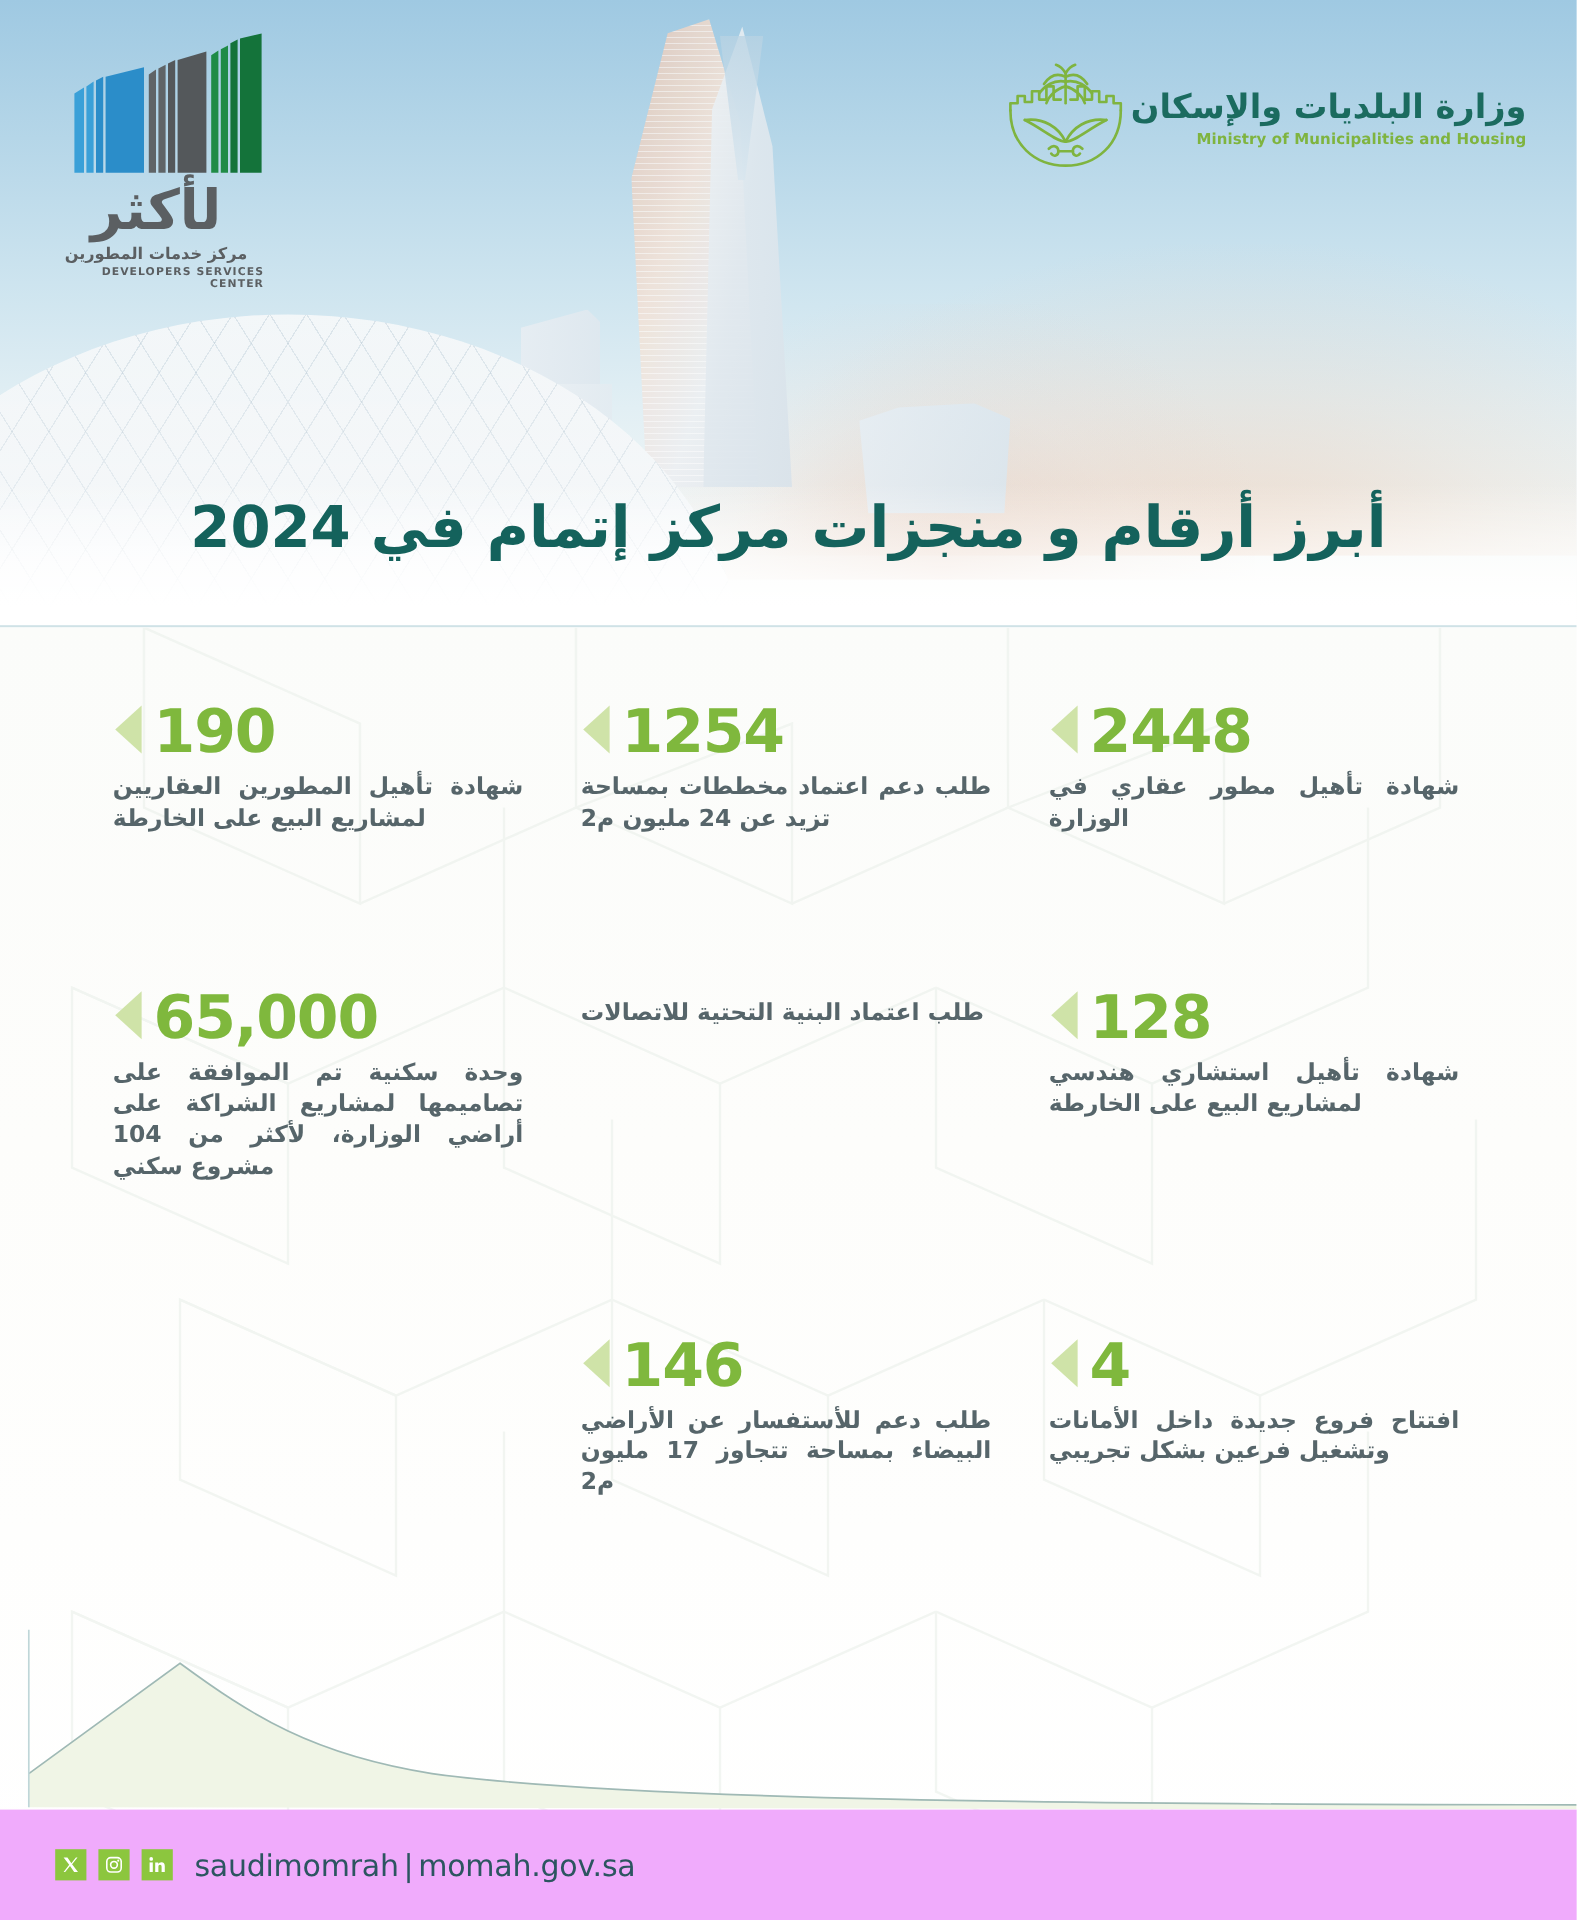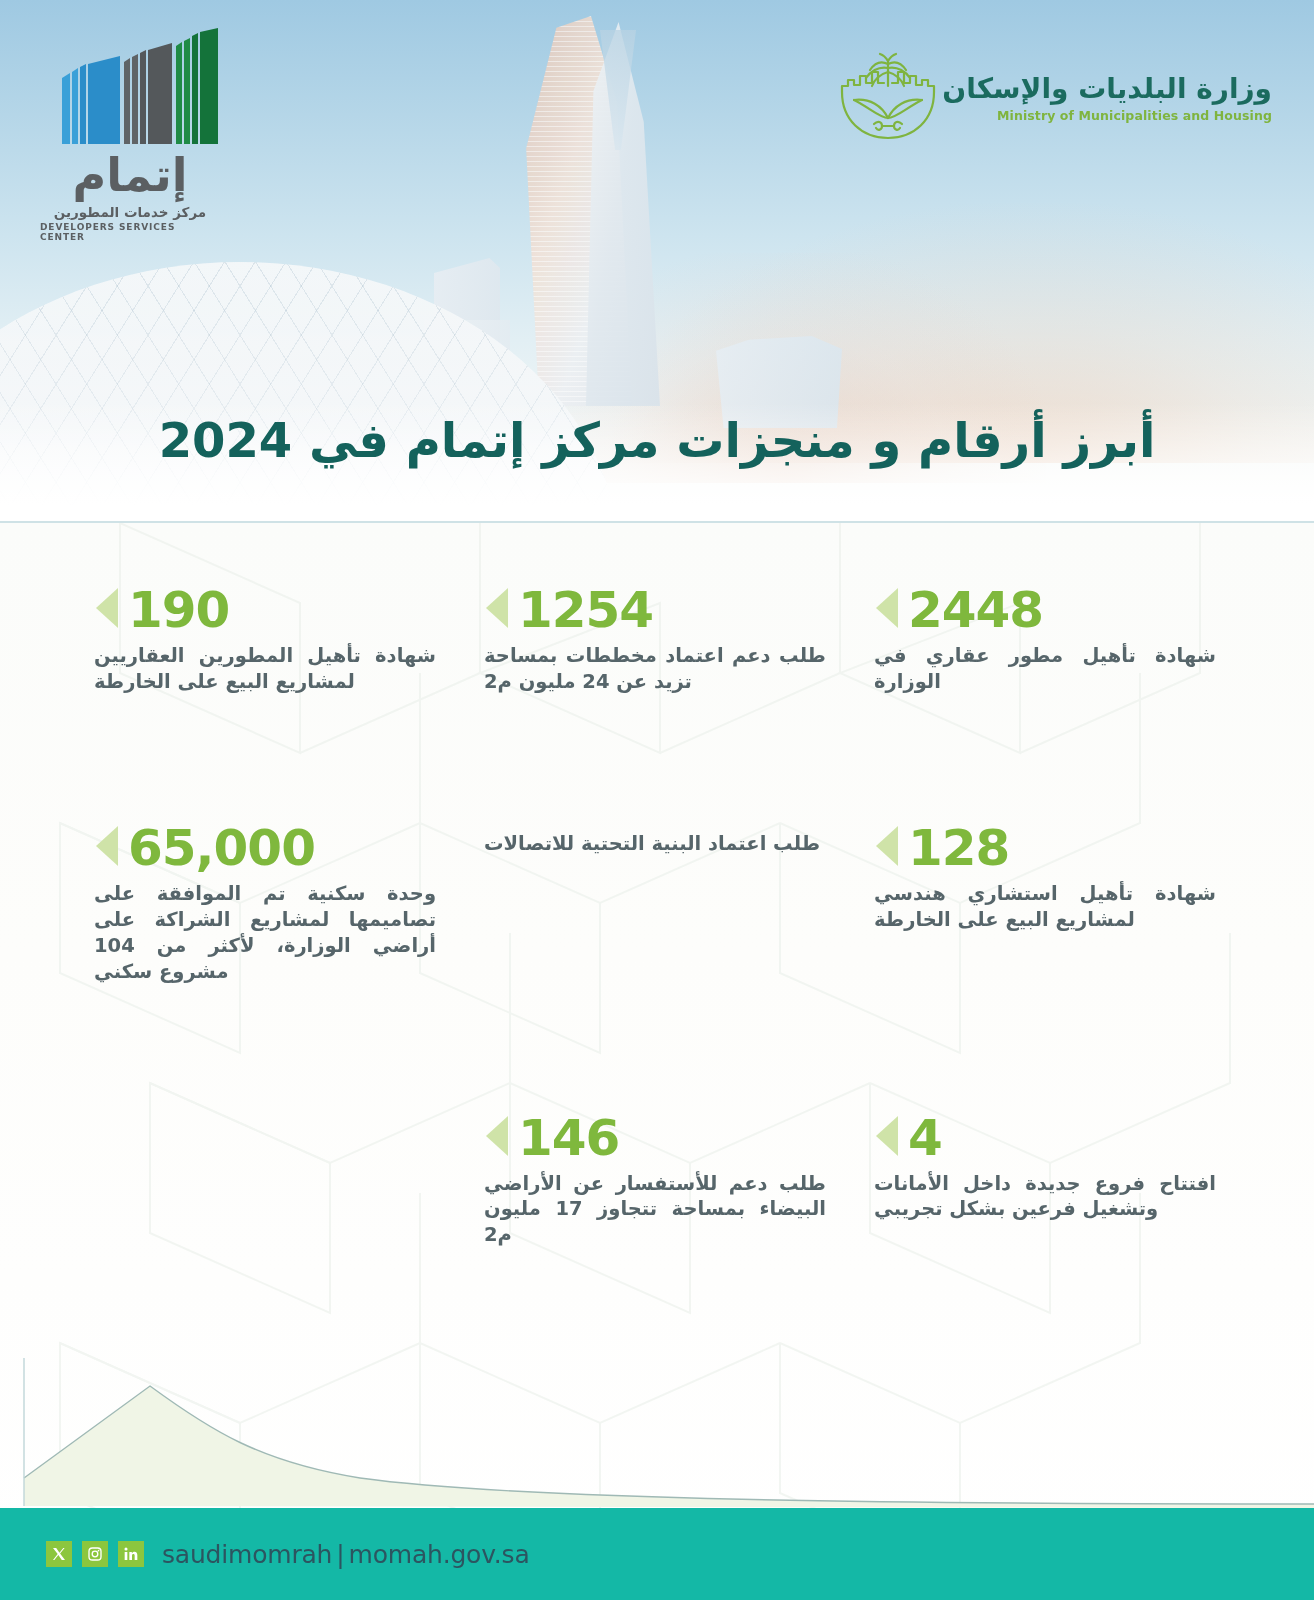--- a/index.html
+++ b/index.html
@@ -90,21 +90,21 @@
   .header-rule{position:absolute;left:0;bottom:0;width:100%;height:2px;background:#cfe2e6;}
 
   
   .etmam-logo{position:absolute;left:40px;top:26px;width:180px;}
   .bars{height:120px;display:flex;align-items:flex-end;gap:0;justify-content:center;}
   .etmam-word{
     text-align:center;font-size:46px;font-weight:bold;color:#5b5f62;
     line-height:1;margin-top:6px;letter-spacing:-1px;
   }
   .etmam-ar{text-align:center;font-size:13.5px;color:#5b5f62;margin-top:6px;font-weight:bold;}
-  .etmam-en{text-align:left;font-size:9px;color:#5b5f62;letter-spacing:.9px;margin-top:2px;font-weight:bold;}
+  .etmam-en{text-align:right;font-size:9px;color:#5b5f62;letter-spacing:.9px;margin-top:2px;font-weight:bold;}
 
   
   .ministry{position:absolute;right:42px;top:52px;display:flex;align-items:center;gap:2px;direction:rtl;}
   .ministry-text{text-align:right;}
   .ministry-ar{font-size:28px;color:#1b6b5f;font-weight:bold;line-height:1.15;white-space:nowrap;}
   .ministry-en{font-size:12.5px;color:#7fb43f;font-weight:bold;letter-spacing:.1px;margin-top:3px;white-space:nowrap;}
   .ministry-emblem{width:104px;height:92px;flex:0 0 auto;}
 
   .main-title{
     position:absolute;left:0;right:0;top:412px;text-align:center;
@@ -136,21 +136,21 @@
     margin-top:8px;font-size:19.5px;color:#56656a;line-height:1.33;
     direction:rtl;text-align:justify;text-align-last:left;font-weight:600;
   }
 
   
   .peak{position:absolute;left:0;bottom:92px;width:100%;height:150px;}
 
   
   .footer{
     position:absolute;left:0;bottom:0;width:1314px;height:92px;
-    background:#14b8a6;display:flex;align-items:center;direction:ltr;
+    background:#f0abfc;display:flex;align-items:center;direction:ltr;
   }
   .footer-inner{display:flex;align-items:center;gap:10px;margin-left:46px;}
   .sico{width:26px;height:26px;background:#8cc63e;display:flex;align-items:center;justify-content:center;}
   .footer-text{
     margin-left:8px;font-size:25px;color:#2c5560;letter-spacing:-.2px;direction:ltr;
   }
   .footer-text .sep{color:#2c5560;padding:0 4px;}
 </style>
 </head>
 <body>
@@ -182,21 +182,21 @@
             <polygon points="92,118 92,31 98,28 98,118" fill="#5f6467"></polygon>
             <polygon points="100,118 100,27 106,24 106,118" fill="#54585b"></polygon>
             <polygon points="108,118 108,24 132,17 132,118" fill="#54585b"></polygon>
             <polygon points="136,118 136,20 142,16 142,118" fill="#1f8b46"></polygon>
             <polygon points="144,118 144,15 150,12 150,118" fill="#1f8b46"></polygon>
             <polygon points="152,118 152,10 158,7 158,118" fill="#14733a"></polygon>
             <polygon points="160,118 160,6 178,2 178,118" fill="#14733a"></polygon>
           </g>
         </svg>
       </div>
-      <div class="etmam-word">إتمام</div>
+      <div class="etmam-word">لأكثر</div>
       <div class="etmam-ar">مركز خدمات المطورين</div>
       <div class="etmam-en">DEVELOPERS SERVICES CENTER</div>
     </div>
 
     <div class="ministry">
       <div class="ministry-text">
         <div class="ministry-ar">وزارة البلديات والإسكان</div>
         <div class="ministry-en">Ministry of Municipalities and Housing</div>
       </div>
       <div class="ministry-emblem">

